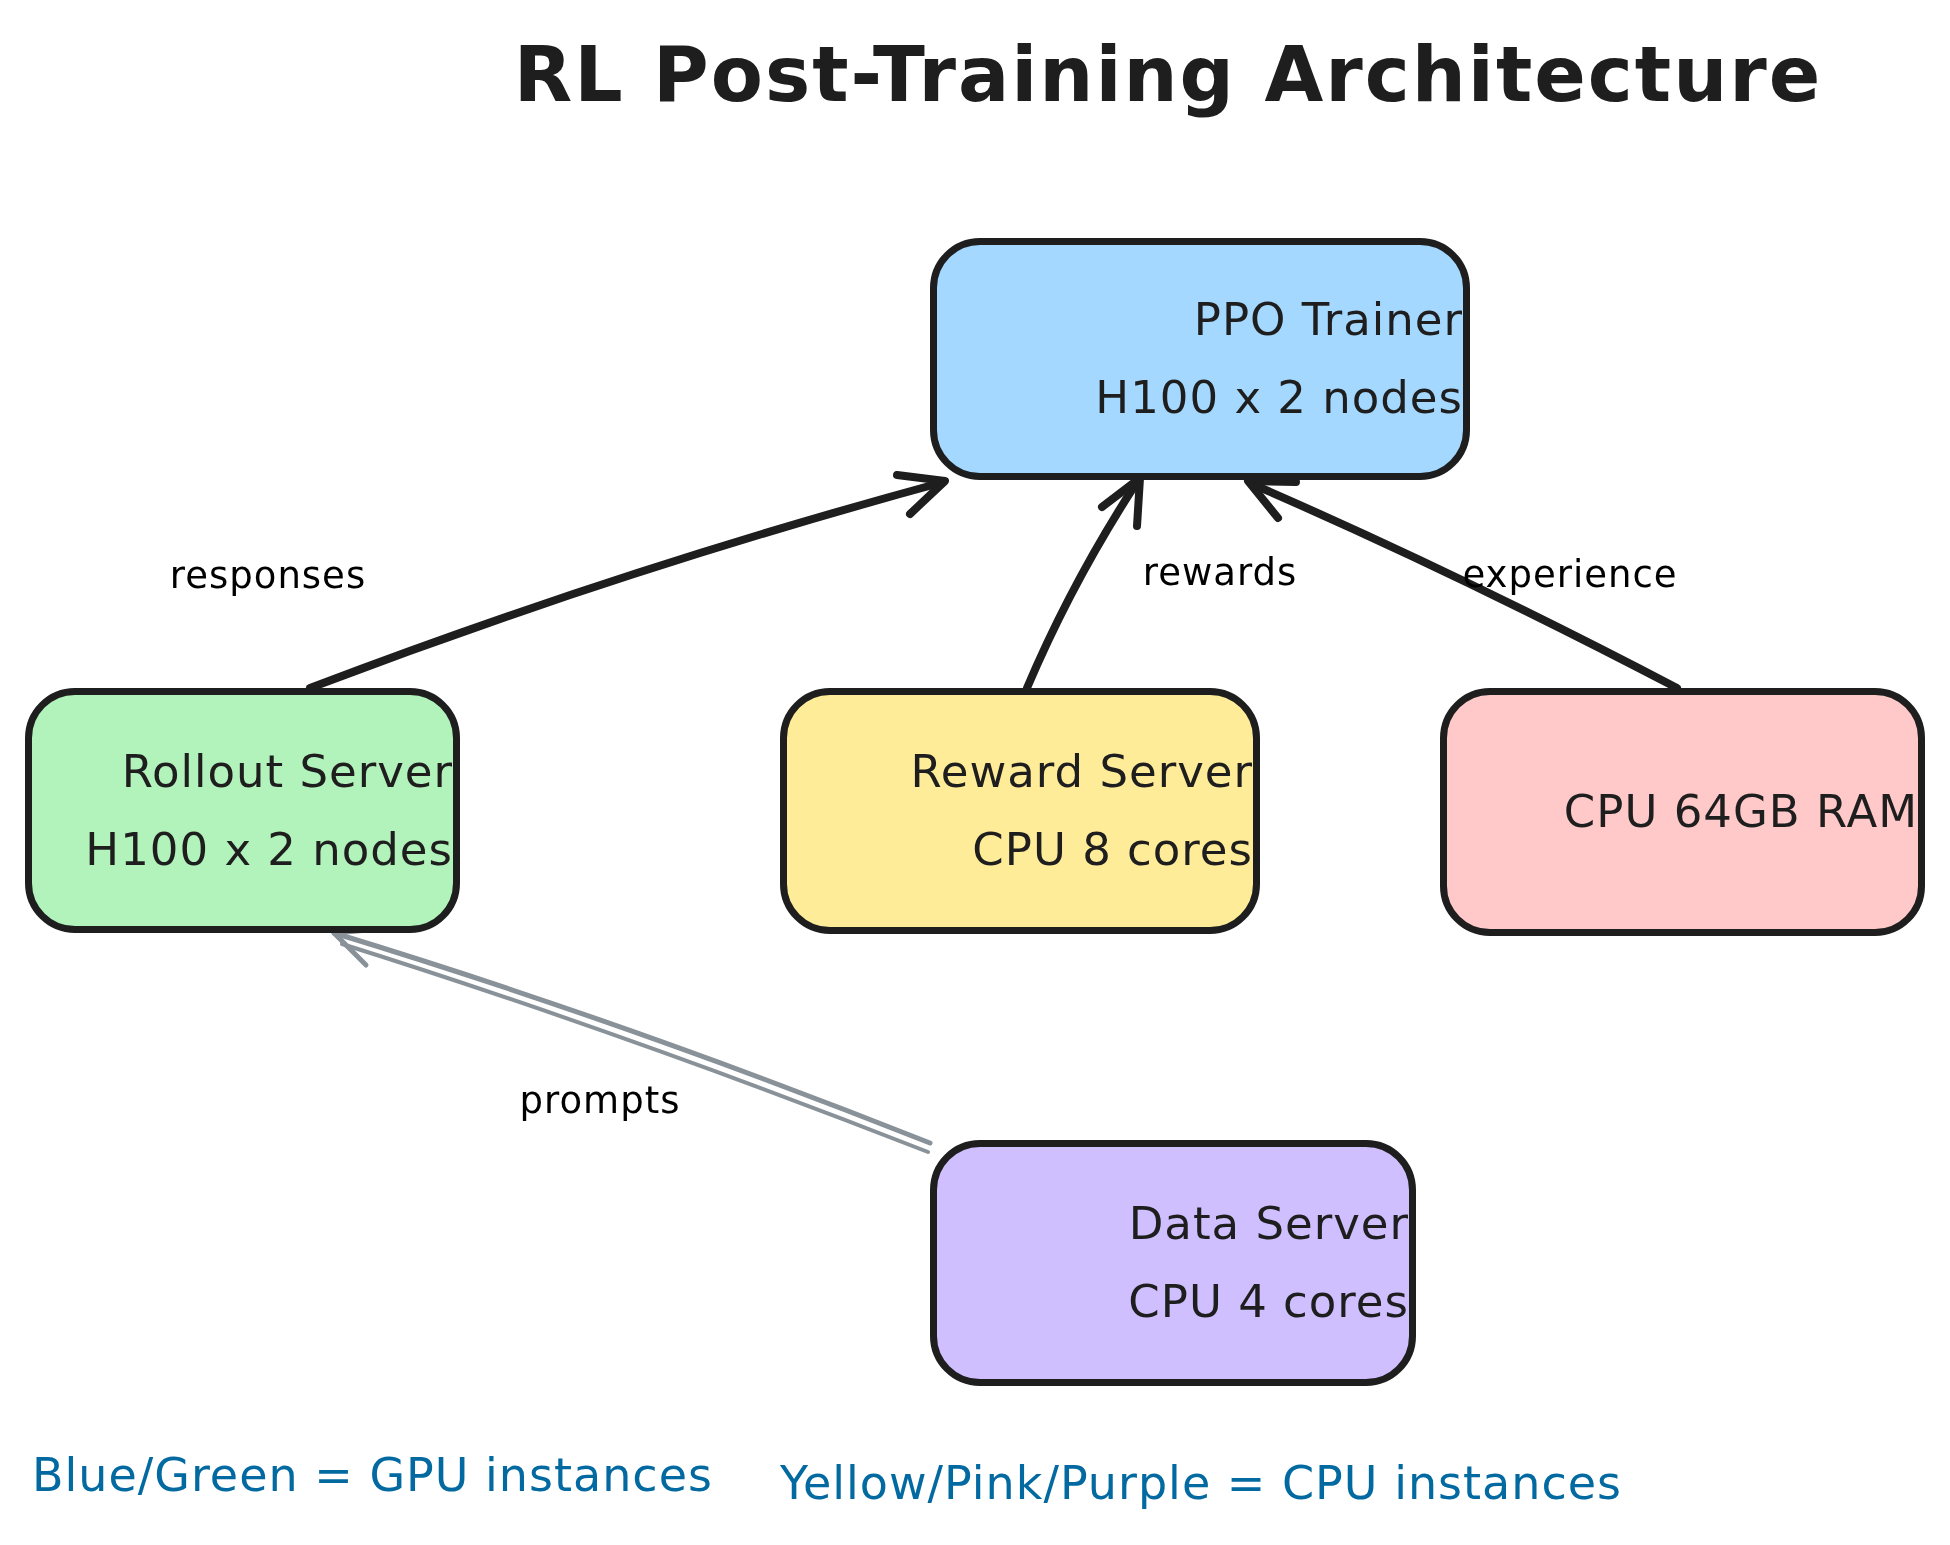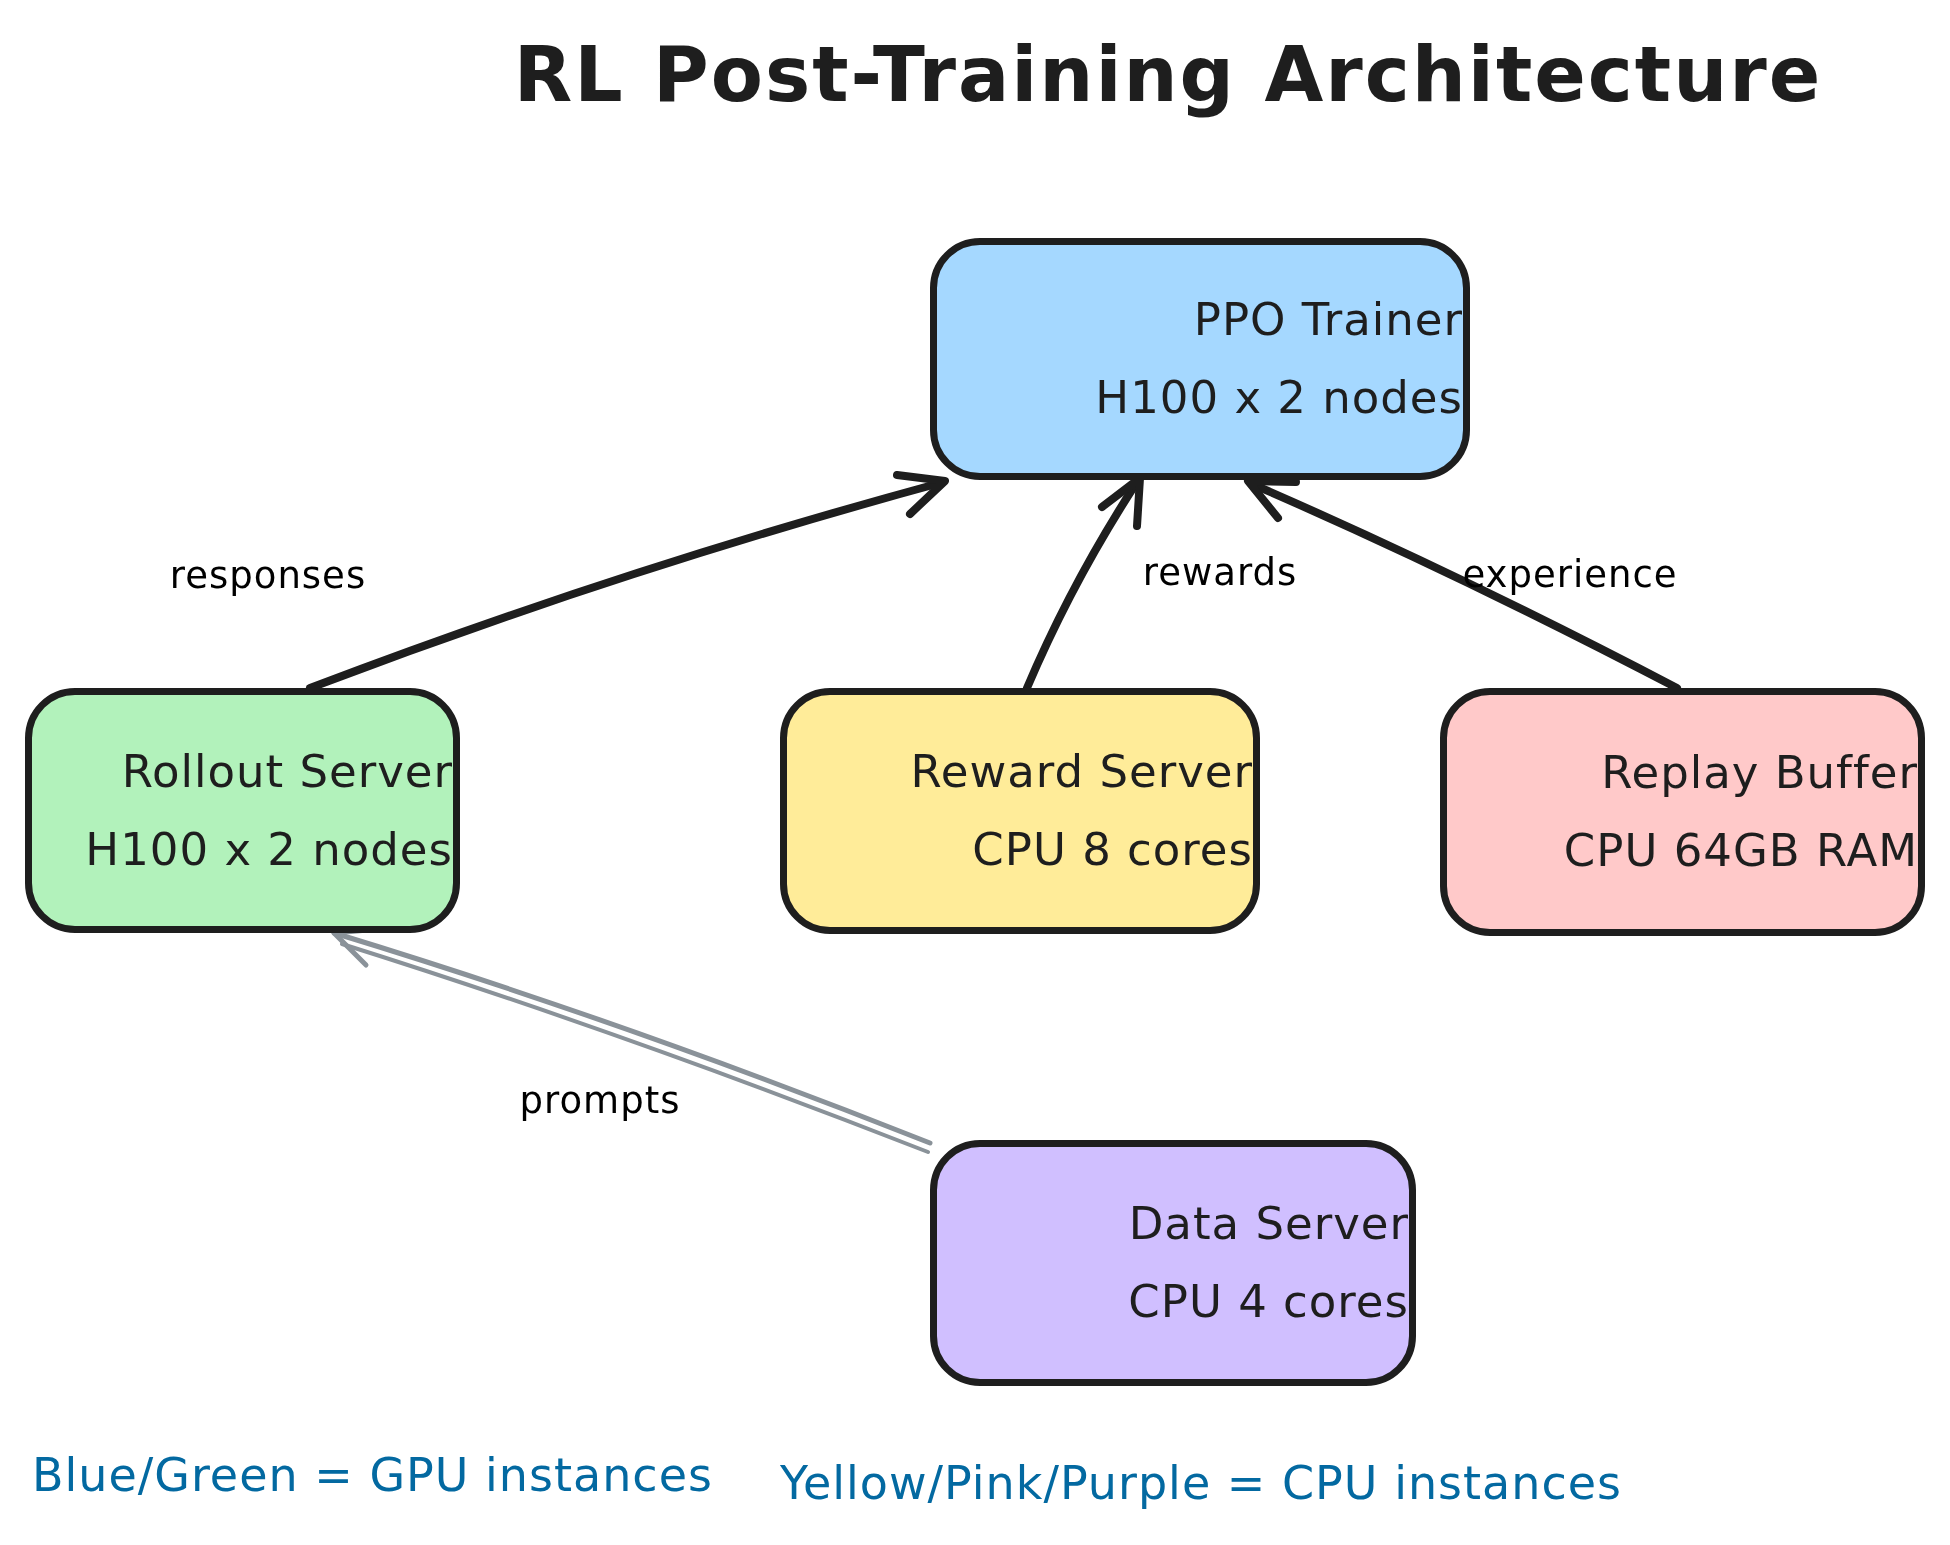--- a/index.html
+++ b/index.html
@@ -93,21 +93,20 @@
     <div class="line">Rollout Server</div>
     <div class="line">H100 x 2 nodes</div>
   </div>
 
   <div class="node node-reward" style="background-color: rgb(255, 236, 153);">
     <div class="line">Reward Server</div>
     <div class="line">CPU 8 cores</div>
   </div>
 
   <div class="node node-replay" style="background-color: rgb(255, 201, 201);">
-    <div class="line">Replay Buffer</div>
     <div class="line">CPU 64GB RAM</div>
   </div>
 
   <div class="node node-data" style="background-color: rgb(208, 191, 255);">
     <div class="line">Data Server</div>
     <div class="line">CPU 4 cores</div>
   </div>
 
   <div class="edge-label label-responses">responses</div>
   <div class="edge-label label-rewards">rewards</div>

